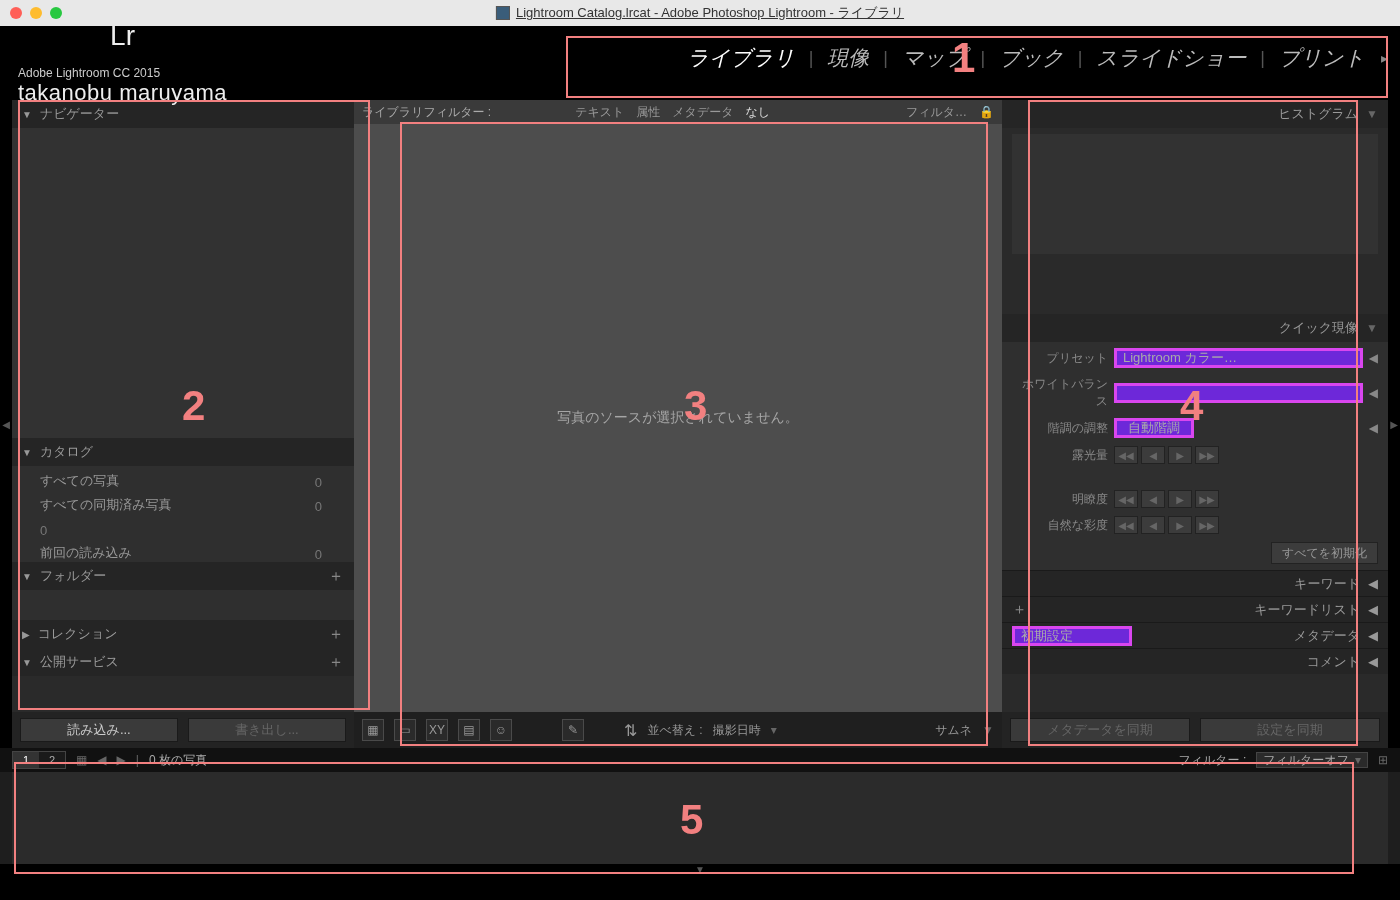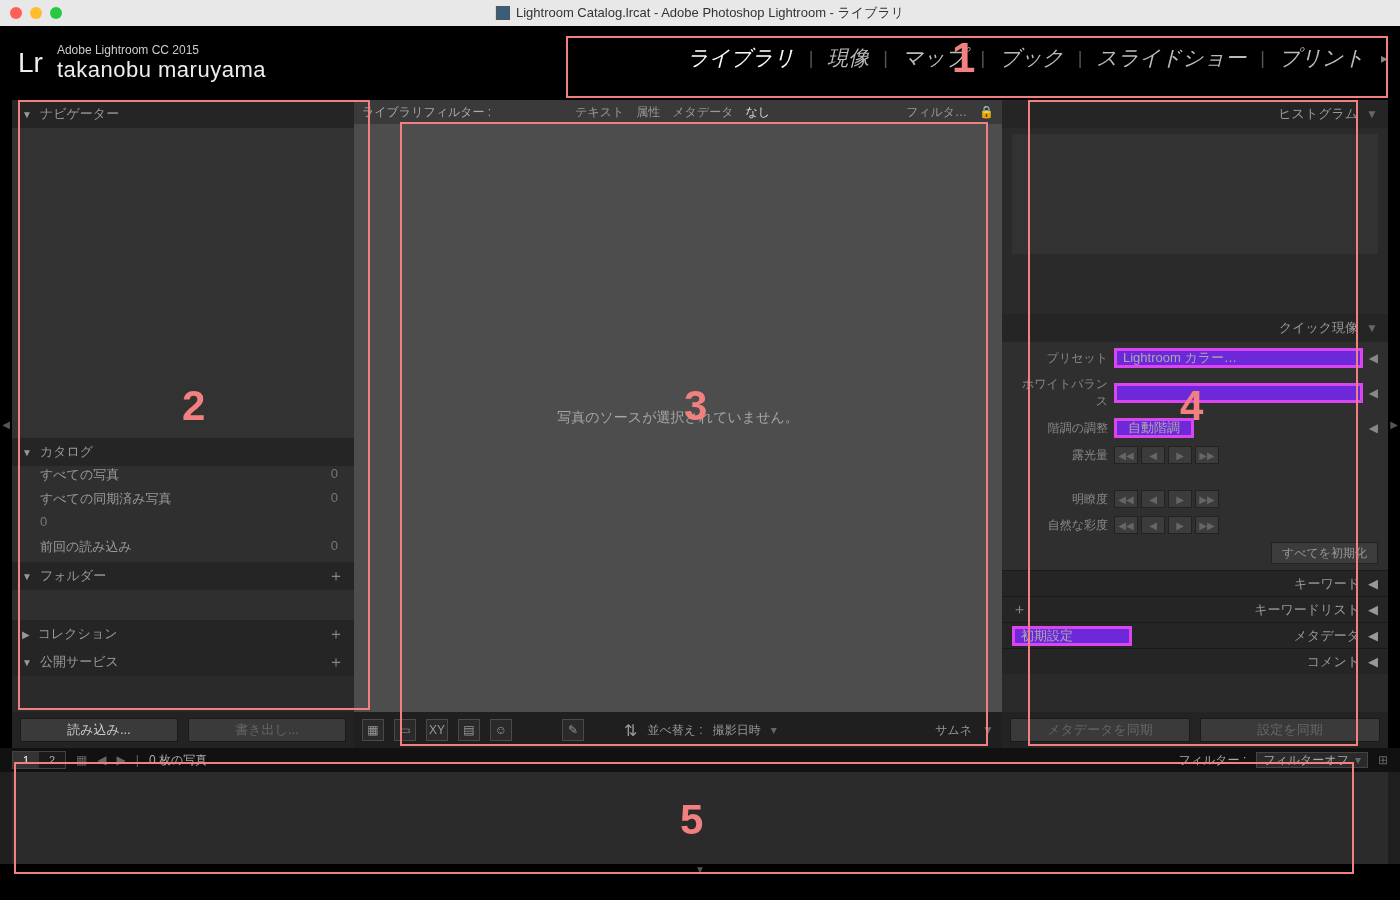--- a/index.html
+++ b/index.html
@@ -18,34 +18,34 @@
     position: relative;
   }
   .traffic { display: flex; gap: 8px; padding-left: 10px; }
   .tbtn { width: 12px; height: 12px; border-radius: 50%; }
   .tbtn.r { background: #ff5f57; }
   .tbtn.y { background: #febc2e; }
   .tbtn.g { background: #28c840; }
   .titlebar-title {
     position: absolute; left: 50%; transform: translateX(-50%);
     color: #333; font-size: 13px;
-    display: flex; align-items: center; gap: 6px;
+    display: flex; align-items: center; gap: 6px; text-decoration: underline;
   }
   .title-icon { width:14px; height:14px; background:#3a5d7a; display:inline-block; border:1px solid #555;}
   
   .topstrip {
     height: 74px; background: #000;
     display: flex; align-items: center;
     padding: 0 18px;
     position: relative;
   }
   .idplate { color:#ccc; }
   .idplate .prod { font-size:12px; color:#ccc; }
   .idplate .name { font-size:22px; color:#eee; letter-spacing:.5px; }
-  .logo { display:flex; align-items:center; gap:14px; }
+  .logo { display:flex; align-items:center; gap:14px;flex-direction:column; }
   .logo-mark { font-size:28px; color:#eee; font-weight:300; }
   .modules {
     position:absolute; right:12px; top:18px;
     display:flex; align-items:center; gap:14px;
   }
   .mod { font-size:21px; color:#bbb; cursor:pointer;font-style:italic; }
   .mod.active { color:#fff; }
   .mod-sep { color:#555; font-size:18px; }
   .mod-overflow { color:#888; font-size:14px; margin-left:2px;}
   .annot { position:absolute; border:2px solid #f28080; pointer-events:none; }
@@ -65,21 +65,21 @@
   .phdr .tri { margin-right:8px; font-size:10px; }
   .phdr .title { flex:1; }
   .phdr .add { font-size:16px; color:#888; }
   .phdr .chev { font-size:12px; color:#666; }
   .phdr.right-align { justify-content:flex-end; gap:8px; }
   
   .navwell { height:310px; background:#323232; margin:0; }
   .histwell { height:120px; background:#323232; margin:6px 10px 0 10px; }
   
   .catbody { background:#2f2f2f; }
-  .catitem { height:24px; display:flex; align-items:flex-start; padding:0 16px 0 28px; color:#999; font-size:13px; }
+  .catitem { height:24px; display:flex; align-items:flex-end; padding:0 32px 0 28px; color:#999; font-size:13px; }
   .catitem .ct { flex:1; }
   .catitem .num { color:#777; }
   
   .filterbar { height:24px; background:#3a3a3a; display:flex; align-items:center; padding:0 8px; gap:12px; font-size:12px; color:#aaa;}
   .filterbar .ftab { cursor:pointer; color:#999; }
   .filterbar .ftab.active { color:#ddd; }
   .filterbar .fspacer { flex:1; }
   .filterbar .lock { color:#b88a2a; }
   
   .canvas { flex:1; background:#4d4d4d; display:flex; align-items:center; justify-content:center; }

